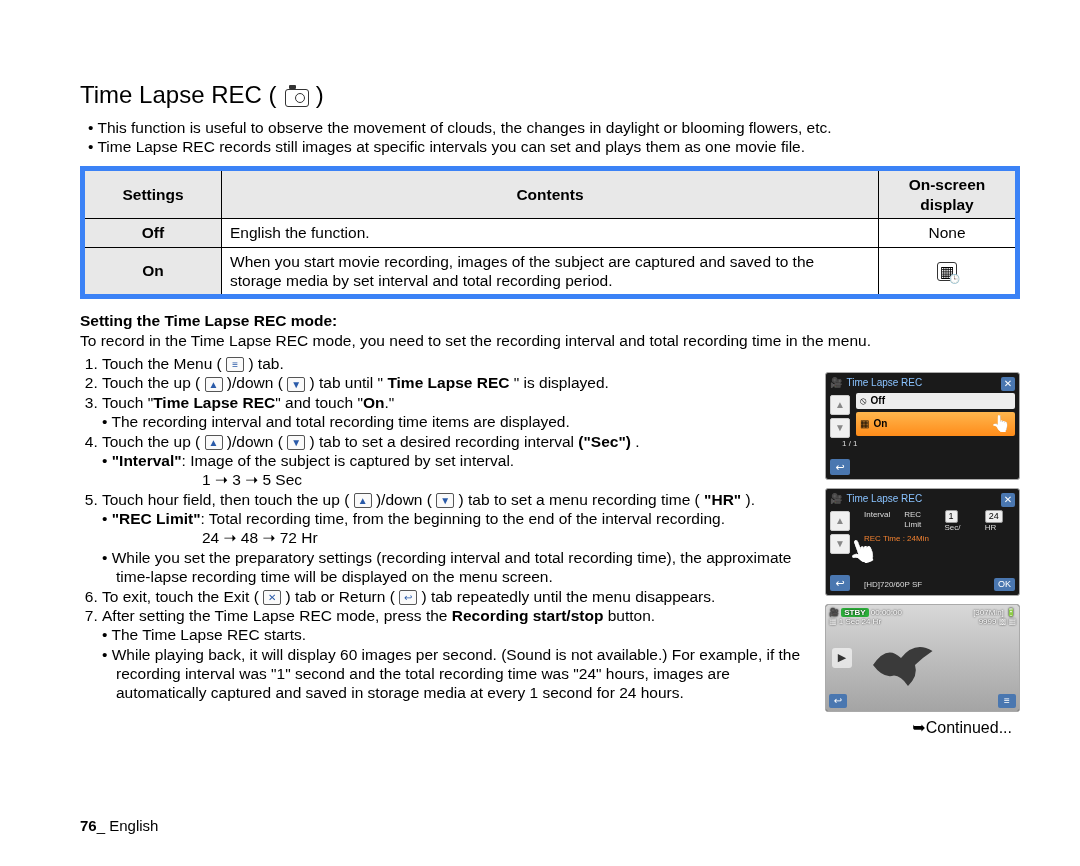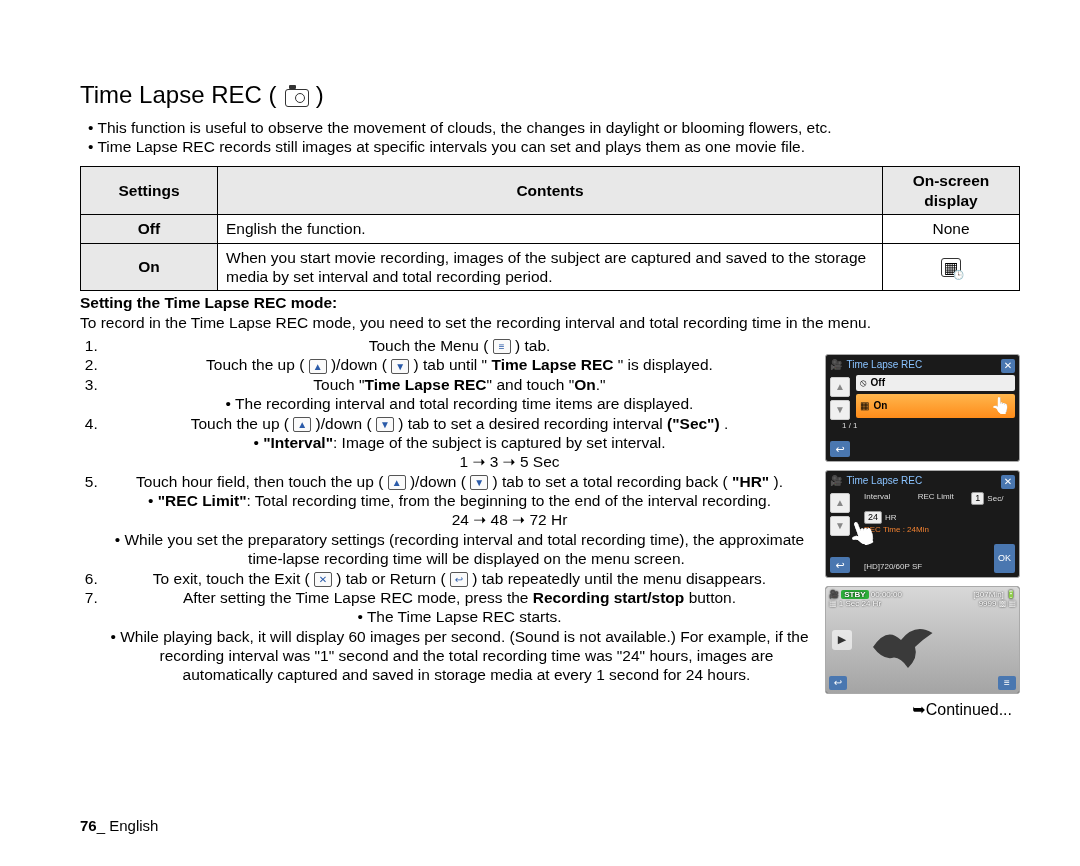--- a/index.html
+++ b/index.html
@@ -38,22 +38,22 @@
   .intro li {
     text-indent: -14px;
     padding-left: 14px;
   }
   .intro li::before {
     content: "• ";
   }
   table.settings {
     width: 100%;
     border-collapse: collapse;
-    border: 1px solid #3b82f6;
-    margin-bottom: 2px;
+    border: 5px solid #3b82f6;
+    margin-bottom: 12px;
   }
   table.settings th {
     background: #e8e8e8;
     font-weight: bold;
     border: 1px solid #000;
     padding: 4px 6px;
     text-align: center;
   }
   table.settings td {
     border: 1px solid #000;
@@ -84,21 +84,20 @@
   }
   .steps {
     flex: 1;
   }
   ol.main {
     margin: 2px 0 0 0;
     padding: 0 0 0 22px;
   }
   ol.main > li {
     margin-bottom: 0px;
-    text-align: center;
   }
   ol.main ul.sub {
     list-style: none;
     margin: 0;
     padding-left: 0;
   }
   ol.main ul.sub li {
     text-indent: -14px;
     padding-left: 14px;
   }
@@ -185,26 +184,26 @@
   }
   .shot .pg{position:absolute;left:16px;top:66px;font-size:8px;color:#ddd;}
   .shot .body-area{margin-left:26px;}
   .shot2 .hand{
     position:absolute; left:22px; top:48px; font-size:24px;
     transform: rotate(-20deg); filter: grayscale(1) brightness(1.6);
   }
   .shot .okbtn{
     position:absolute;right:4px;bottom:4px;
     background:#4a77b0;border-radius:2px;
-    padding:9px 4px;font-size:9px;
+    padding:1px 4px;font-size:9px;
   }
   .shot .hd{position:absolute;left:38px;bottom:5px;font-size:8px;color:#ddd;}
   .shot .intv-row{
     margin-left:34px;margin-top:4px;
-    display:grid;grid-template-columns:1fr 1fr 1fr;gap:6px 10px;
+    display:grid;grid-template-columns:1fr 1fr 1fr 1fr;gap:18px 10px;
     font-size:8px;color:#ddd;
   }
   .shot .intv-row .valbox{
     display:inline-block;background:#eee;color:#000;border-radius:2px;
     padding:0 3px;margin-right:3px;font-size:9px;border:1px solid #999;
   }
   .shot .rec-time{
     margin-left:34px;font-size:8px;color:#f08030;margin-top:1px;
   }
   .shot3 {
@@ -339,21 +338,21 @@
             <li><b>"Interval"</b><span>: Image of the subject is captured by set interval.</span>
               <div class="seq-indent">1 ➝ 3 ➝ 5 Sec</div>
             </li>
           </ul>
         </li>
         <li>
           <span>Touch hour field, then touch the up (</span>
           <span class="icon-box icon-up"></span>
           <span>)/down (</span>
           <span class="icon-box icon-down"></span>
-          <span>) tab to set a total recording back (</span>
+          <span>) tab to set a menu recording time (</span>
           <b>"HR"</b>
           <span>).</span>
           <ul class="sub">
             <li><b>"REC Limit"</b><span>: Total recording time, from the beginning to the end of the interval recording.</span>
               <div class="seq-indent">24 ➝ 48 ➝ 72 Hr</div>
             </li>
             <li>While you set the preparatory settings (recording interval and total recording time), the approximate time-lapse recording time will be displayed on the menu screen.</li>
           </ul>
         </li>
         <li>

